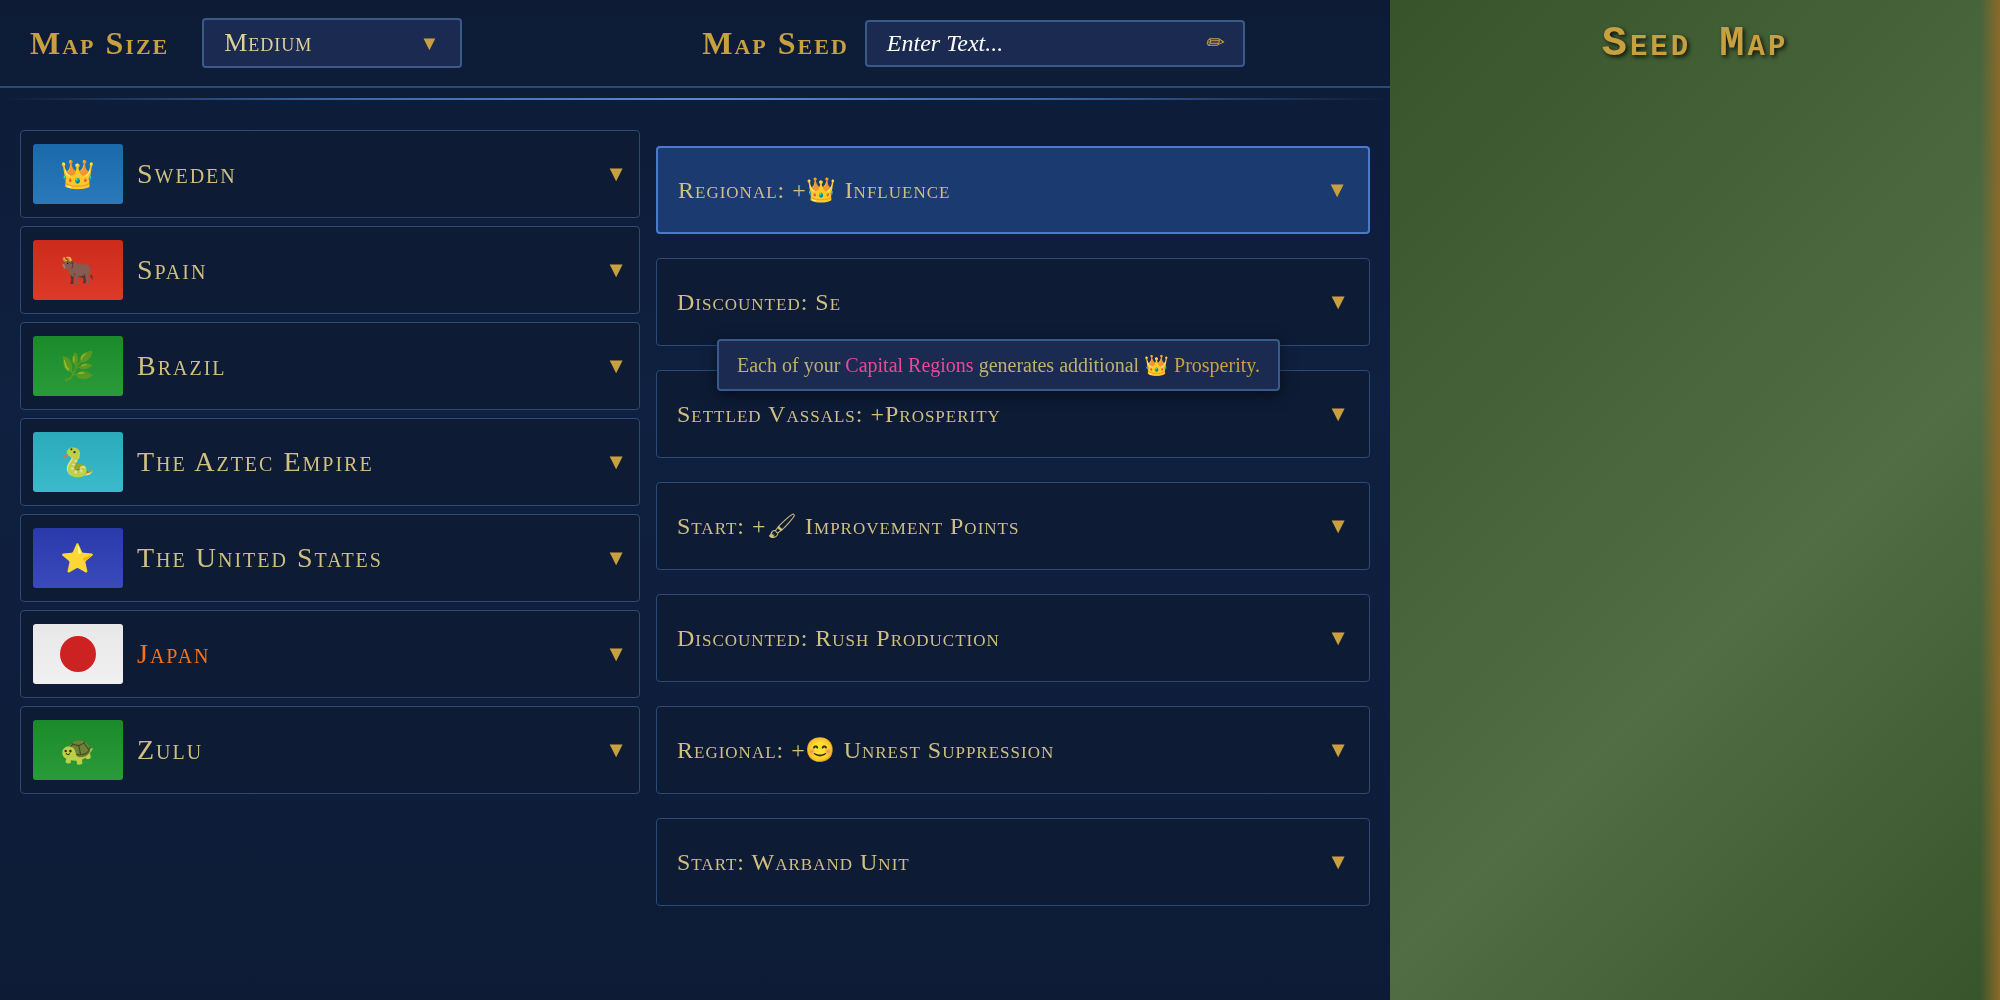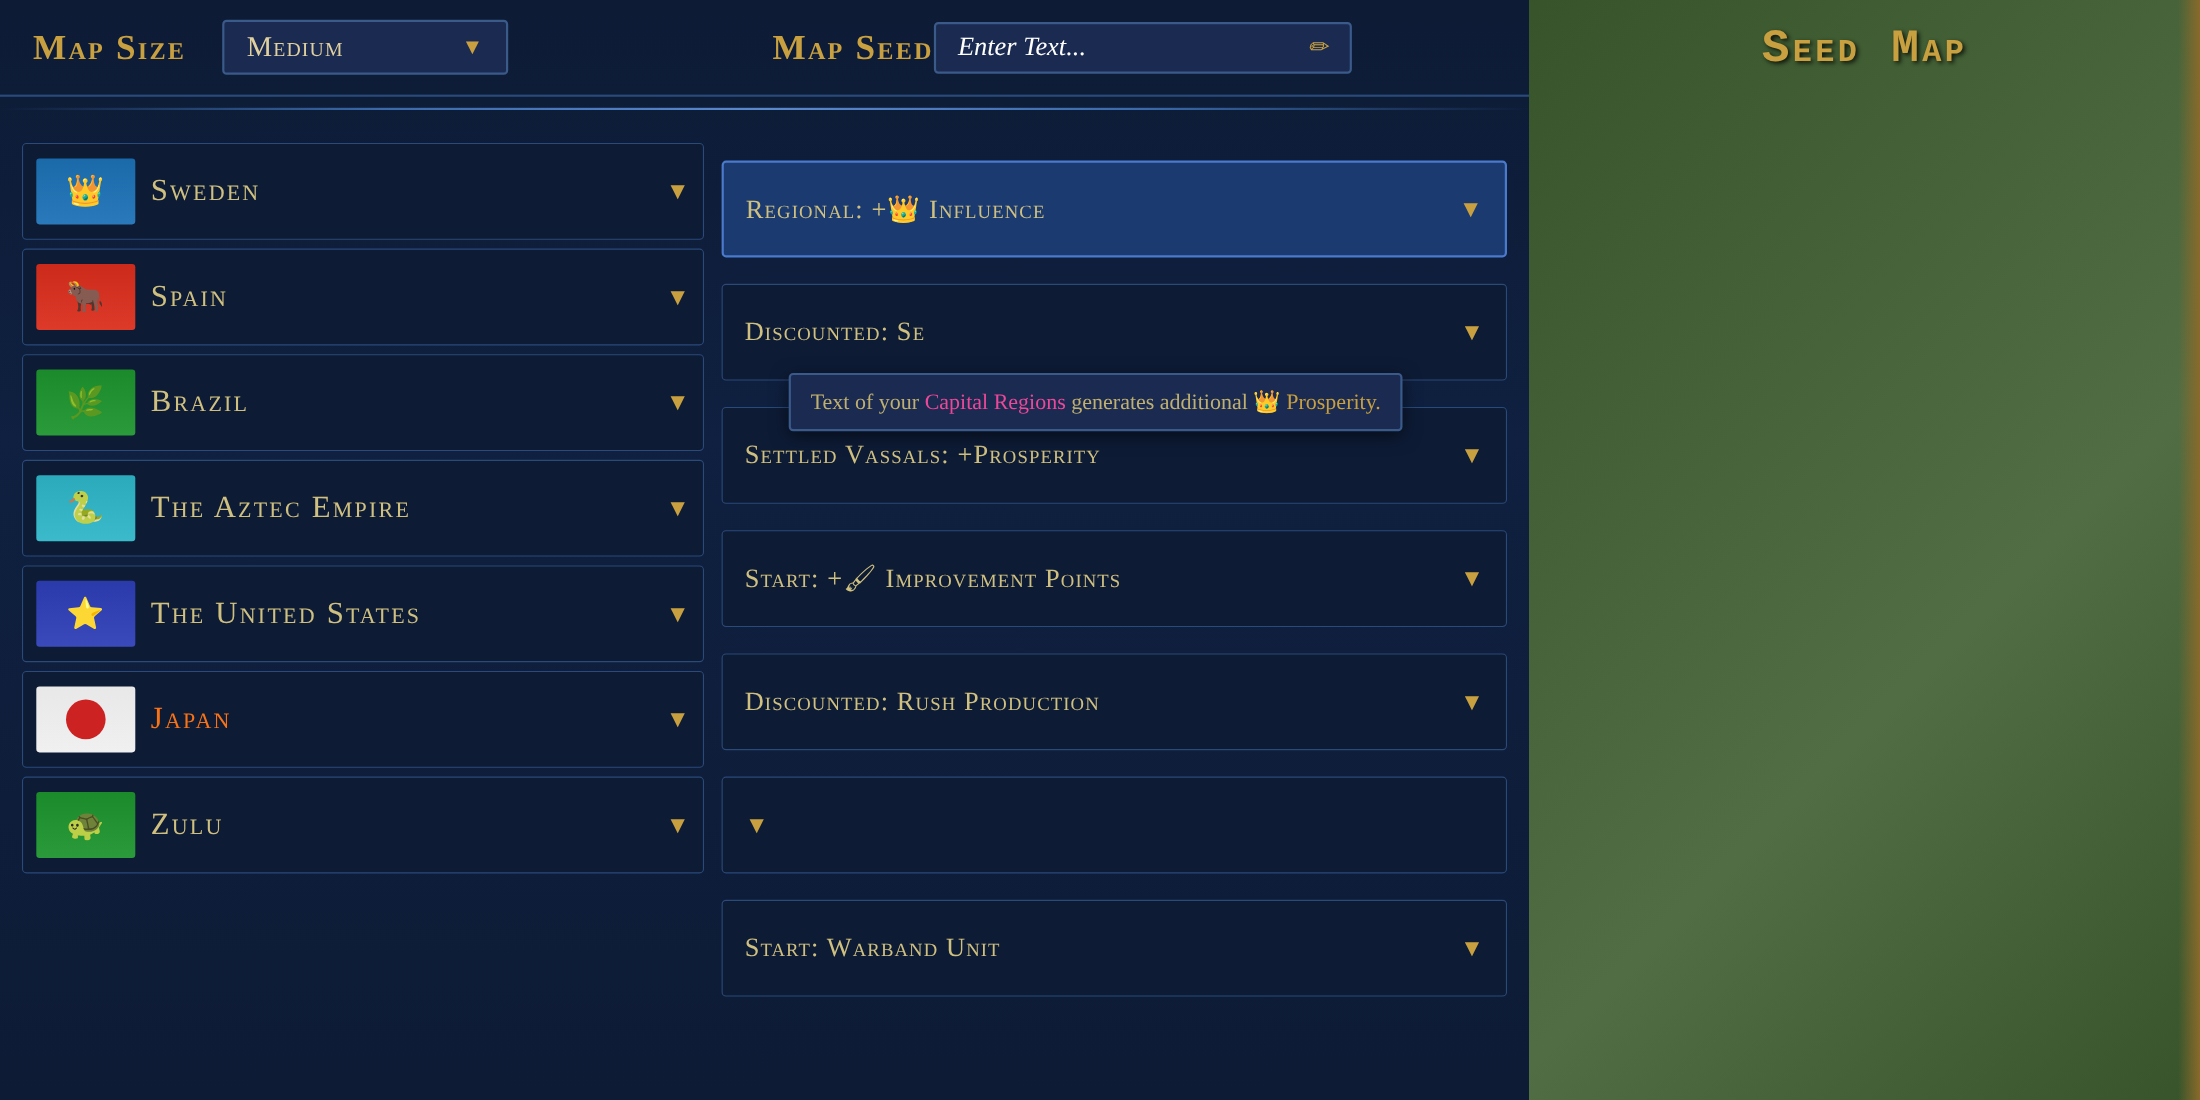--- a/index.html
+++ b/index.html
@@ -50,20 +50,21 @@
 
     .map-size-section {
       display: flex;
       align-items: center;
       gap: 33px;
     }
 
     .map-seed-section {
       display: flex;
       align-items: center;
+      gap: 16px;
       margin-left: 200px;
     }
 
     .section-label {
       color: #c8a040;
       font-size: 32px;
       font-weight: bold;
       font-variant: small-caps;
       letter-spacing: 2px;
     }
@@ -353,21 +354,21 @@
       <div class="ability-row highlighted">
         <span class="ability-text">Regional: +👑 Influence</span>
         <span class="ability-arrow">▼</span>
       </div>
 
       <div class="ability-row" style="position:relative;">
         <span class="ability-text">Discounted: Se</span>
         <span class="ability-arrow">▼</span>
 
         <div class="tooltip">
-          <span>Text of your </span>
+          <span>Each of your </span>
           <span class="highlight-blue">Capital Regions</span>
           <span> generates additional </span>
           <span class="highlight-orange">👑</span>
           <span class="highlight-orange"> Prosperity.</span>
         </div>
       </div>
 
       <div class="ability-row">
         <span class="ability-text">Settled Vassals: +Prosperity</span>
         <span class="ability-arrow">▼</span>
@@ -377,20 +378,21 @@
         <span class="ability-text">Start: +🖌 Improvement Points</span>
         <span class="ability-arrow">▼</span>
       </div>
 
       <div class="ability-row">
         <span class="ability-text">Discounted: Rush Production</span>
         <span class="ability-arrow">▼</span>
       </div>
 
       <div class="ability-row">
+        <span class="ability-text">Regional: +😊 Unrest Suppression</span>
         <span class="ability-arrow">▼</span>
       </div>
 
       <div class="ability-row">
         <span class="ability-text">Start: Warband Unit</span>
         <span class="ability-arrow">▼</span>
       </div>
 
     </div>
   </div>

